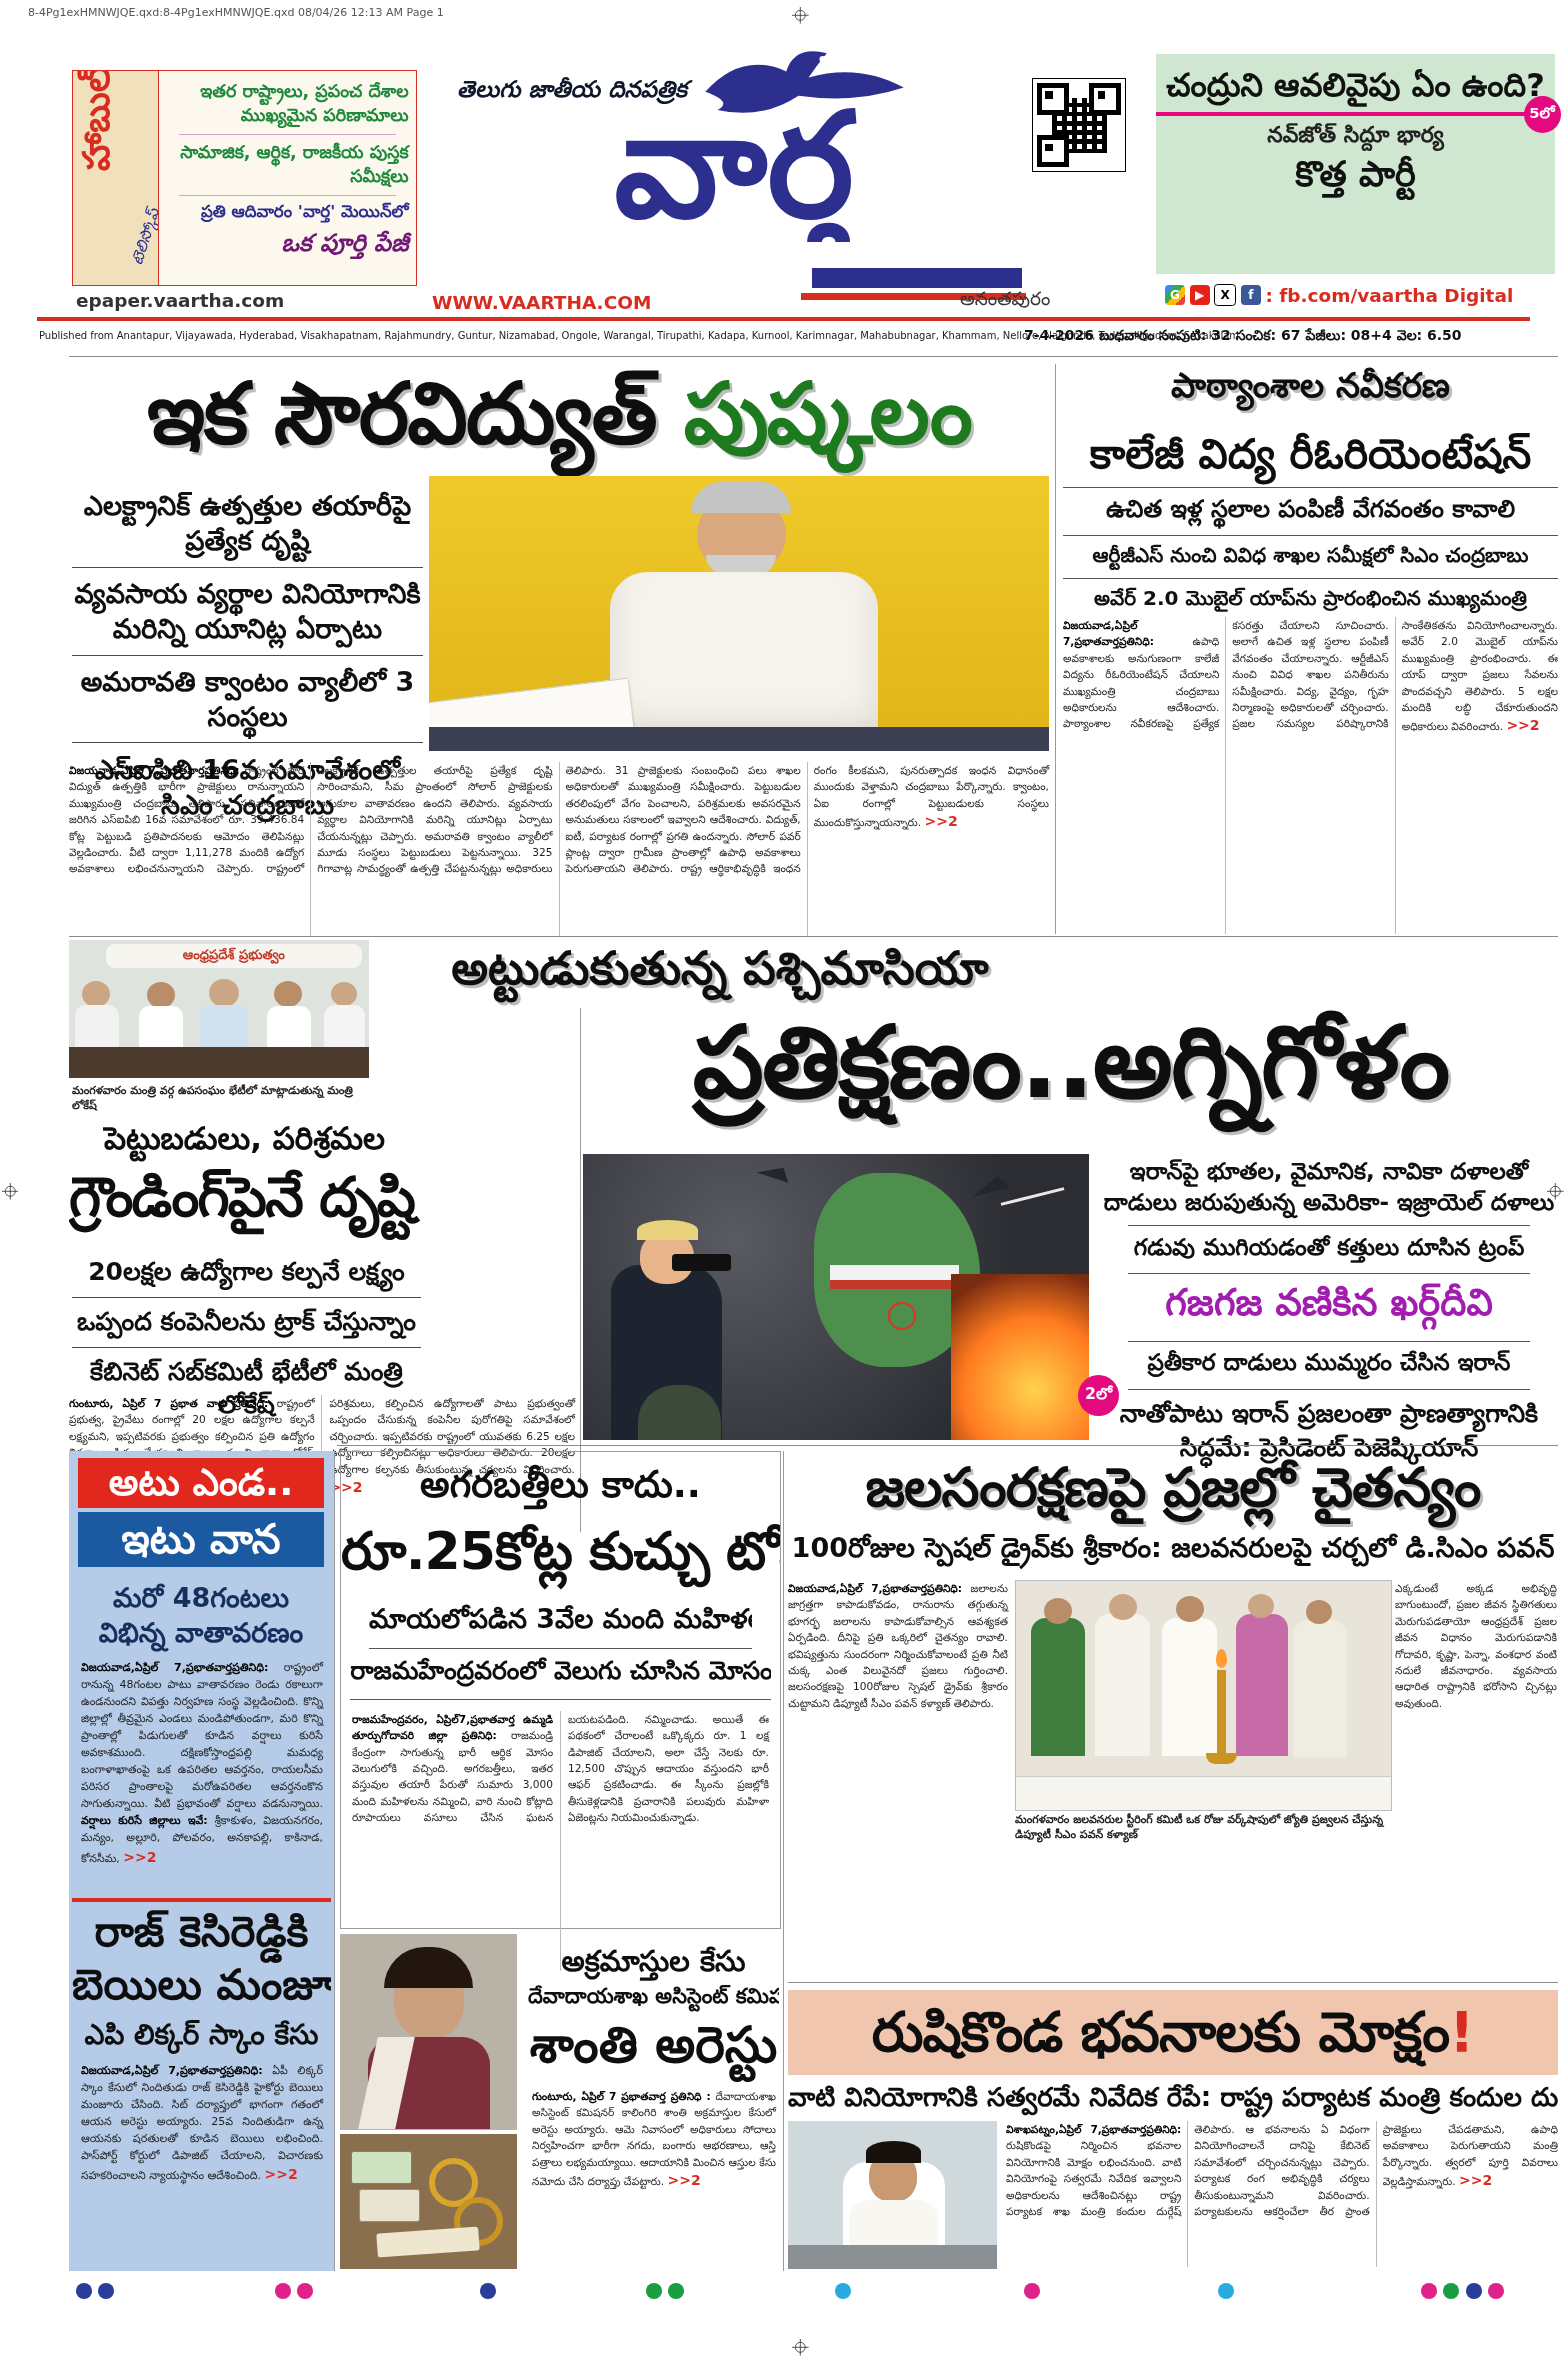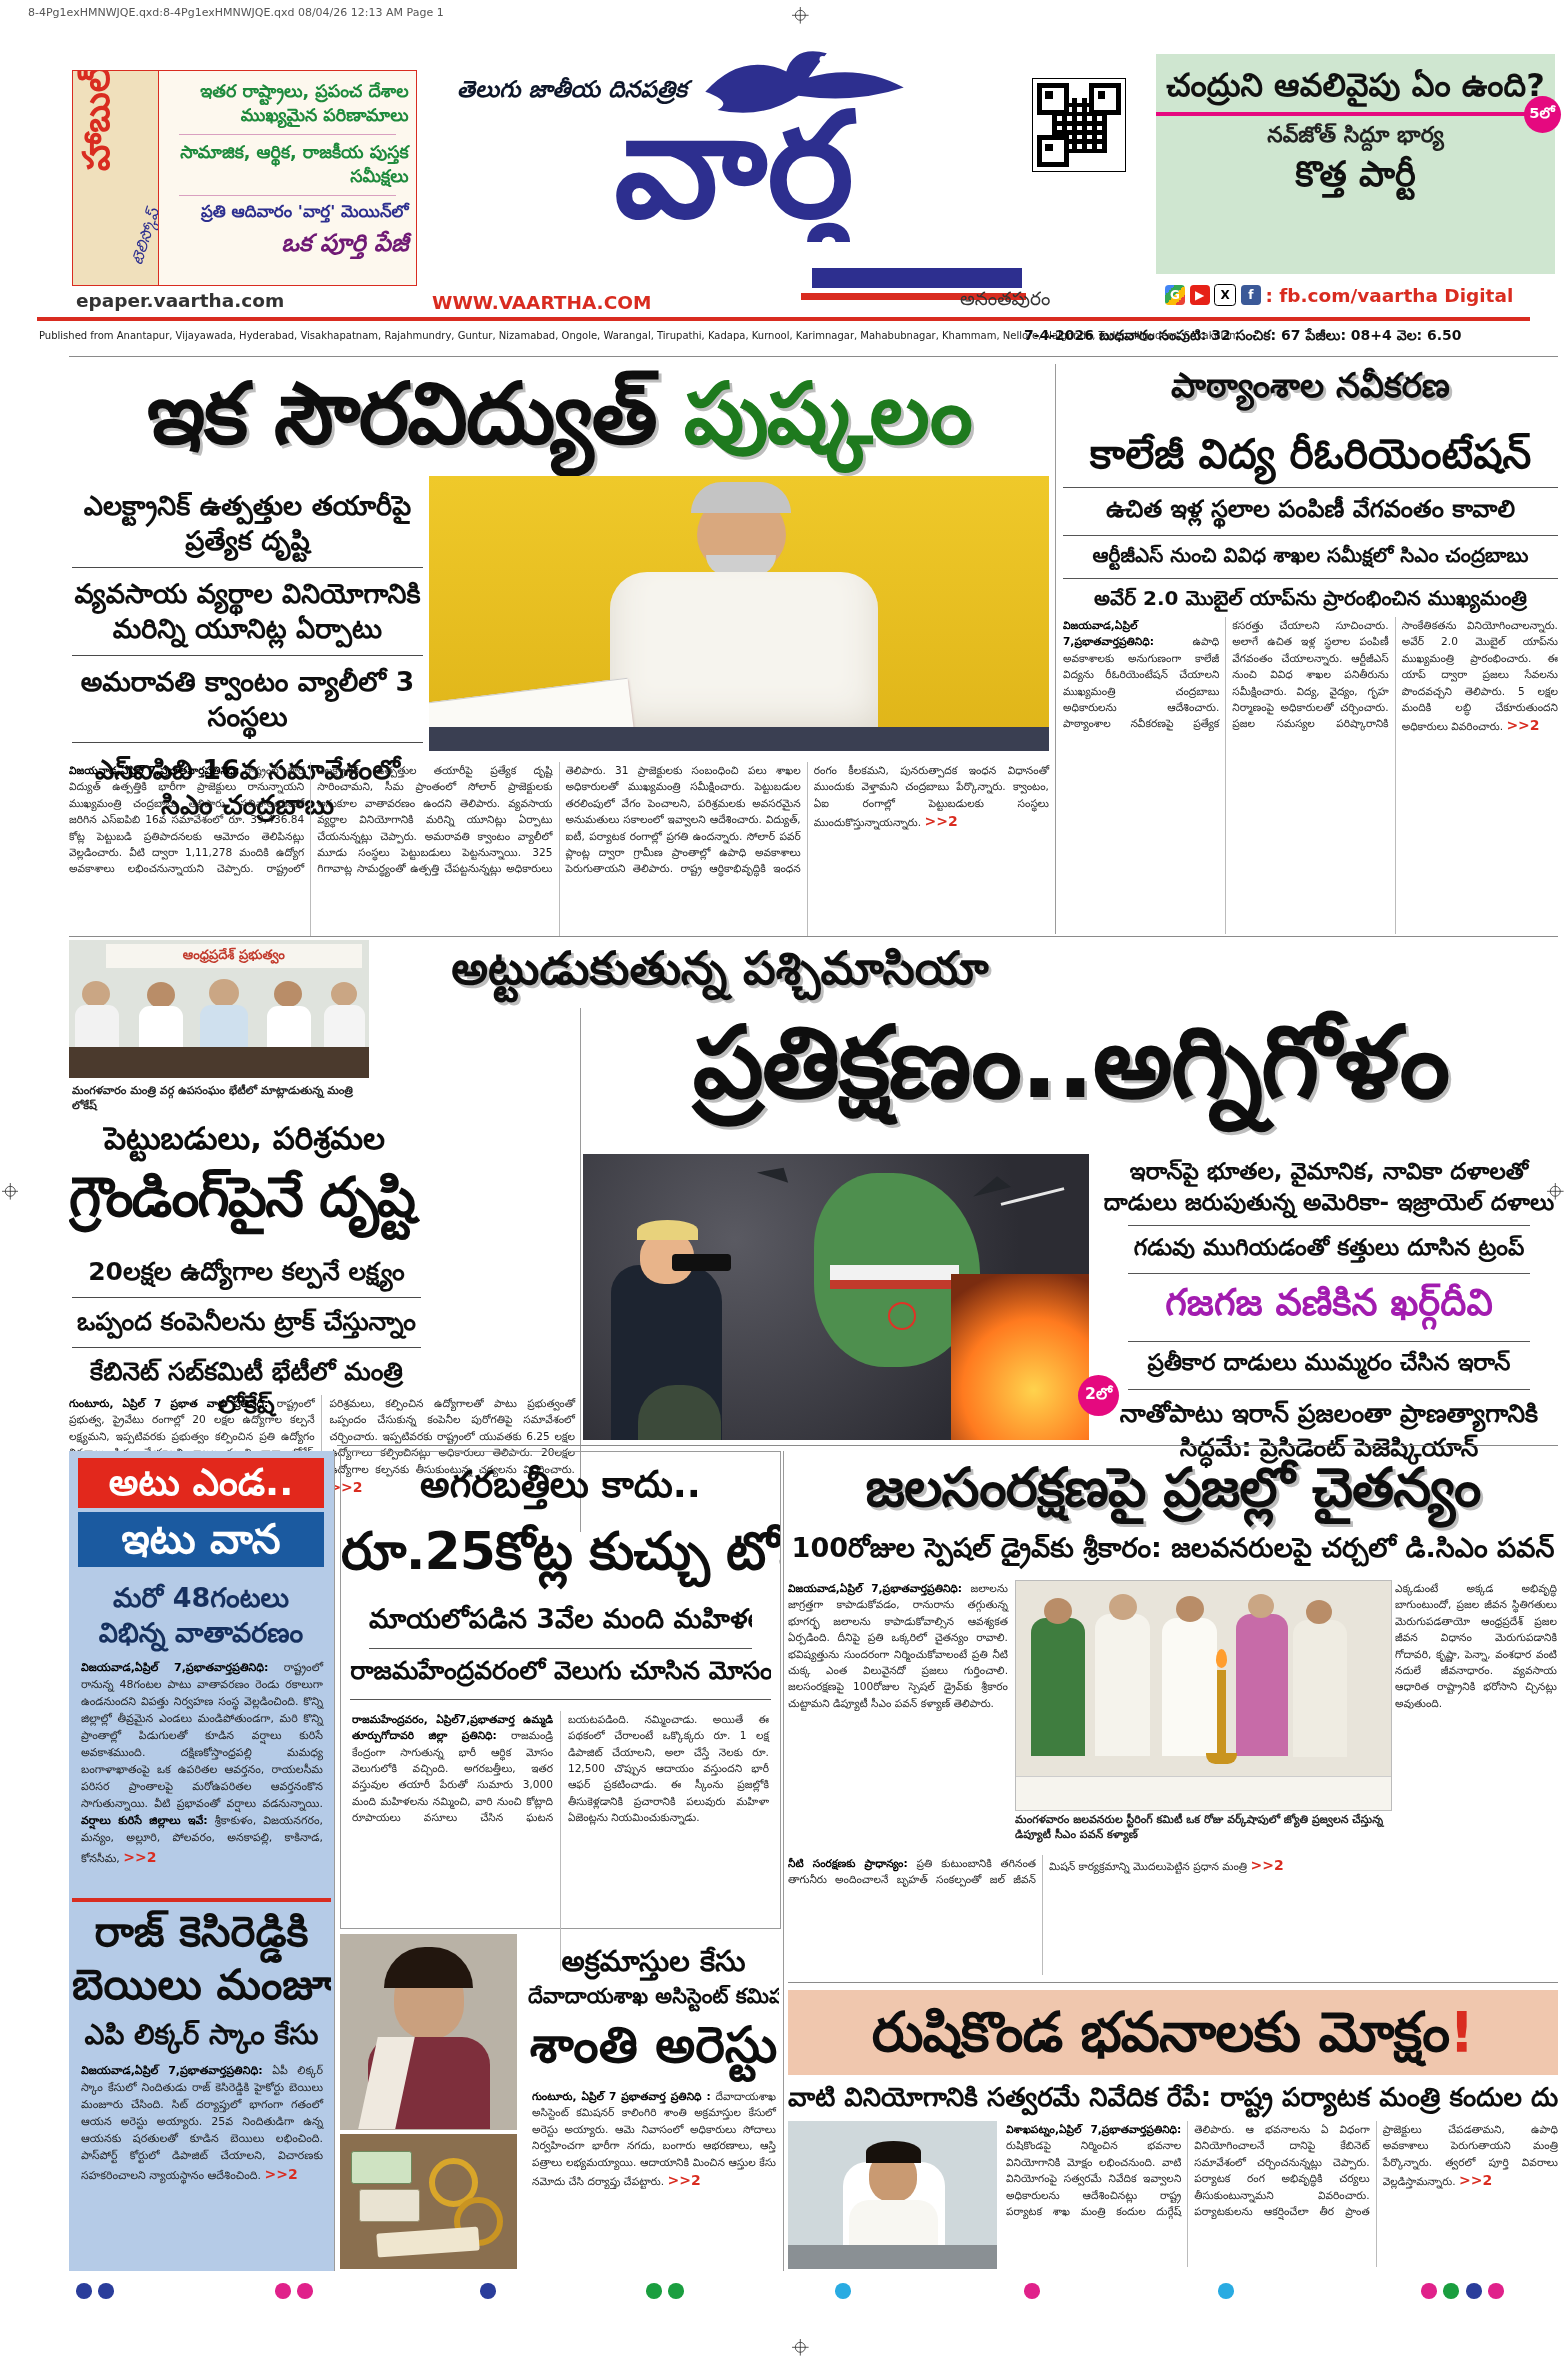--- a/index.html
+++ b/index.html
@@ -174,21 +174,21 @@
     <div style="font-size:20px;">ఆర్టీజీఎస్ నుంచి వివిధ శాఖల సమీక్షలో సిఎం చంద్రబాబు</div>
     <div style="font-size:20px;">అవేర్ 2.0 మొబైల్ యాప్‌ను ప్రారంభించిన ముఖ్యమంత్రి</div>
   </div>
   <div class="abs body-txt cols3" style="left:1063px;top:617px;width:495px;height:317px;">
     <b>విజయవాడ,ఏప్రిల్ 7,ప్రభాతవార్తప్రతినిధి:</b><span> ఉపాధి అవకాశాలకు అనుగుణంగా కాలేజీ విద్యను రీఓరియెంటేషన్ చేయాలని ముఖ్యమంత్రి చంద్రబాబు అధికారులను ఆదేశించారు. పాఠ్యాంశాల నవీకరణపై ప్రత్యేక కసరత్తు చేయాలని సూచించారు. అలాగే ఉచిత ఇళ్ల స్థలాల పంపిణీ వేగవంతం చేయాలన్నారు. ఆర్టీజీఎస్ నుంచి వివిధ శాఖల పనితీరును సమీక్షించారు. విద్య, వైద్యం, గృహ నిర్మాణంపై అధికారులతో చర్చించారు. ప్రజల సమస్యల పరిష్కారానికి సాంకేతికతను వినియోగించాలన్నారు. అవేర్ 2.0 మొబైల్ యాప్‌ను ముఖ్యమంత్రి ప్రారంభించారు. ఈ యాప్ ద్వారా ప్రజలు సేవలను పొందవచ్చని తెలిపారు. 5 లక్షల మందికి లబ్ధి చేకూరుతుందని అధికారులు వివరించారు.</span> <span class="jump">&gt;&gt;2</span>
   </div>
 
   <div class="rule-h" style="left:69px;top:936px;width:1489px;"></div>
 
   <div class="ph" style="left:69px;top:940px;width:300px;height:138px;background:#dfe3dd;">
-    <div style="position:absolute;left:37px;top:3.7px;right:7.4px;height:24px;background:#f7f5ef;display:flex;align-items:center;justify-content:center;">
+    <div style="position:absolute;left:37px;top:3.7px;right:7.4px;height:24px;background:#f7f5ef;display:flex;align-items:center;justify-content:center;border-radius:9px;">
       <span style="color:#c23a2c;font-size:13px;font-weight:bold;">ఆంధ్రప్రదేశ్ ప్రభుత్వం</span>
     </div>
     <div style="position:absolute;left:13px;top:41px;width:28px;height:26px;background:#caa684;border-radius:50%;"></div>
     <div style="position:absolute;left:5.5px;top:65px;width:44px;height:44px;background:#f2f2f2;border-radius:11px 11px 0 0;"></div>
     <div style="position:absolute;left:78px;top:42px;width:28px;height:26px;background:#b98d68;border-radius:50%;"></div>
     <div style="position:absolute;left:70px;top:66px;width:44px;height:42px;background:#ffffff;border-radius:11px 11px 0 0;"></div>
     <div style="position:absolute;left:140px;top:39px;width:29.5px;height:28px;background:#caa684;border-radius:50%;"></div>
     <div style="position:absolute;left:131px;top:65px;width:48px;height:44px;background:#cfe0ee;border-radius:11px 11px 0 0;"></div>
     <div style="position:absolute;left:205px;top:41px;width:28px;height:26px;background:#b98d68;border-radius:50%;"></div>
     <div style="position:absolute;left:198px;top:66px;width:44px;height:42px;background:#ffffff;border-radius:11px 11px 0 0;"></div>
@@ -310,24 +310,20 @@
     <div style="position:absolute;left:290px;top:18.5px;width:26px;height:24px;background:#b98d68;border-radius:50%;"></div>
     <div style="position:absolute;left:201px;top:89px;width:9.2px;height:89px;background:#c9941f;"></div>
     <div style="position:absolute;left:190px;top:172px;width:31px;height:11px;background:#c9941f;border-radius:0 0 9.2px 9.2px;"></div>
     <div style="position:absolute;left:200px;top:68px;width:11px;height:18.5px;background:#ff9d2e;border-radius:50% 50% 50% 50%/60% 60% 40% 40%;"></div>
     <div style="position:absolute;left:0;bottom:0;width:100%;height:33px;background:#f6f4ee;border-top:0.9px solid #ccc;"></div>
   </div>
   <div class="abs caption" style="left:1015px;top:1813px;width:375px;">మంగళవారం జలవనరుల స్టీరింగ్ కమిటీ ఒక రోజు వర్క్‌షాపులో జ్యోతి ప్రజ్వలన చేస్తున్న డిప్యూటీ సీఎం పవన్ కళ్యాణ్</div>
   <div class="abs body-txt" style="left:1395px;top:1580px;width:162px;height:266px;">
     <span> ఎక్కడుంటే అక్కడ అభివృద్ధి బాగుంటుందో, ప్రజల జీవన స్థితిగతులు మెరుగుపడతాయో ఆంధ్రప్రదేశ్ ప్రజల జీవన విధానం మెరుగుపడానికి గోదావరి, కృష్ణా, పెన్నా, వంశధార వంటి నదులే జీవనాధారం. వ్యవసాయ ఆధారిత రాష్ట్రానికి భరోసాని చ్చినట్లు అవుతుంది. </span>
   </div>
-  <div class="abs body-txt cols3" style="left:788px;top:1855px;width:770px;height:120px;">
-    <b>నీటి సంరక్షణకు ప్రాధాన్యం:</b><span> ప్రతి కుటుంబానికి తగినంత తాగునీరు అందించాలనే బృహత్ సంకల్పంతో జల్ జీవన్ మిషన్ కార్యక్రమాన్ని మొదలుపెట్టిన ప్రధాన మంత్రి </span>
-    <span class="jump">&gt;&gt;2</span>
-  </div>
   <div class="rule-h" style="left:788px;top:1982px;width:770px;"></div>
 
   <div class="abs c" style="left:788px;top:1990px;width:770px;height:85px;background:#f0c7ae;">
     <span class="hl nw" style="font-size:55px;line-height:85px;letter-spacing:-0.9px;">రుషికొండ భవనాలకు మోక్షం</span><span style="font-size:55px;font-weight:bold;color:#d92c20;line-height:85px;">!</span>
   </div>
   <div class="abs hl nw c" style="left:788px;top:2082px;width:770px;font-size:26px;">వాటి వినియోగానికి సత్వరమే నివేదిక రేపే: రాష్ట్ర పర్యాటక మంత్రి కందుల దుర్గేష్</div>
   <div class="ph" style="left:788px;top:2121px;width:209px;height:148px;background:#cfd8db;">
     <div style="position:absolute;left:55px;top:41px;width:102px;height:107px;background:#ffffff;border-radius:24px 24px 0 0;"></div>
     <div style="position:absolute;left:81px;top:31px;width:48px;height:50px;background:#c99a72;border-radius:45%;"></div>
     <div style="position:absolute;left:78px;top:20px;width:55px;height:22px;background:#17110c;border-radius:50% 50% 0 0;"></div>

